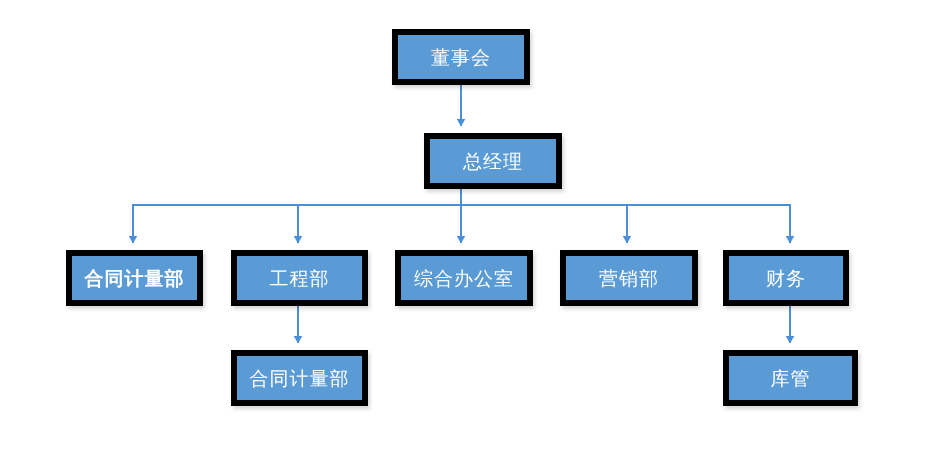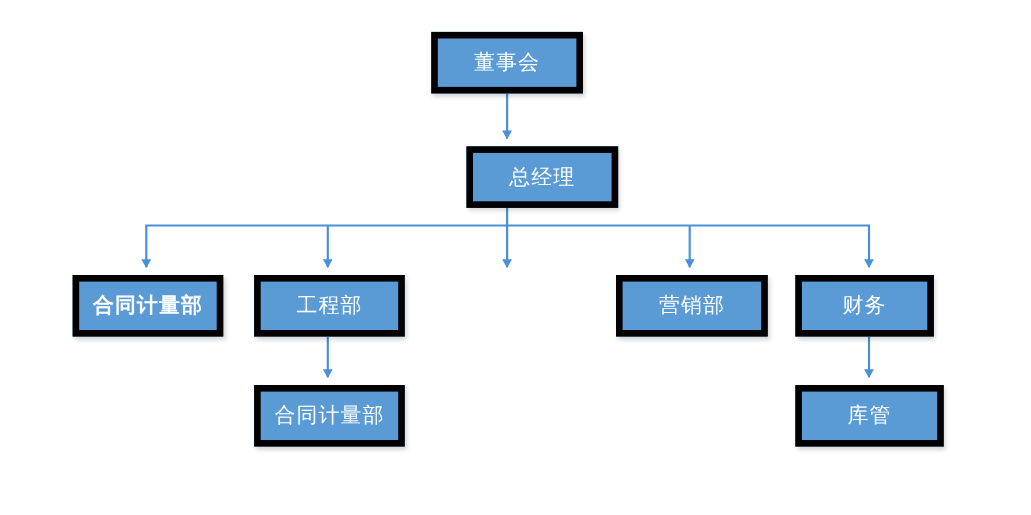--- a/index.html
+++ b/index.html
@@ -89,20 +89,23 @@
   </div>
 
   <div class="node" style="left:66px; top:250px; width:137px; height:56px;font-weight:bold;">
     <span class="node-label">合同计量部</span>
   </div>
 
   <div class="node" style="left:231px; top:250px; width:137px; height:56px;">
     <span class="node-label">工程部</span>
   </div>
 
+  <div class="node" style="left:395px; top:250px; width:138px; height:56px;">
+    <span class="node-label">综合办公室</span>
+  </div>
 
   <div class="node" style="left:560px; top:250px; width:138px; height:56px;">
     <span class="node-label">营销部</span>
   </div>
 
   <div class="node" style="left:723px; top:250px; width:126px; height:56px;">
     <span class="node-label">财务</span>
   </div>
 
   <div class="node" style="left:231px; top:350px; width:137px; height:56px;">

